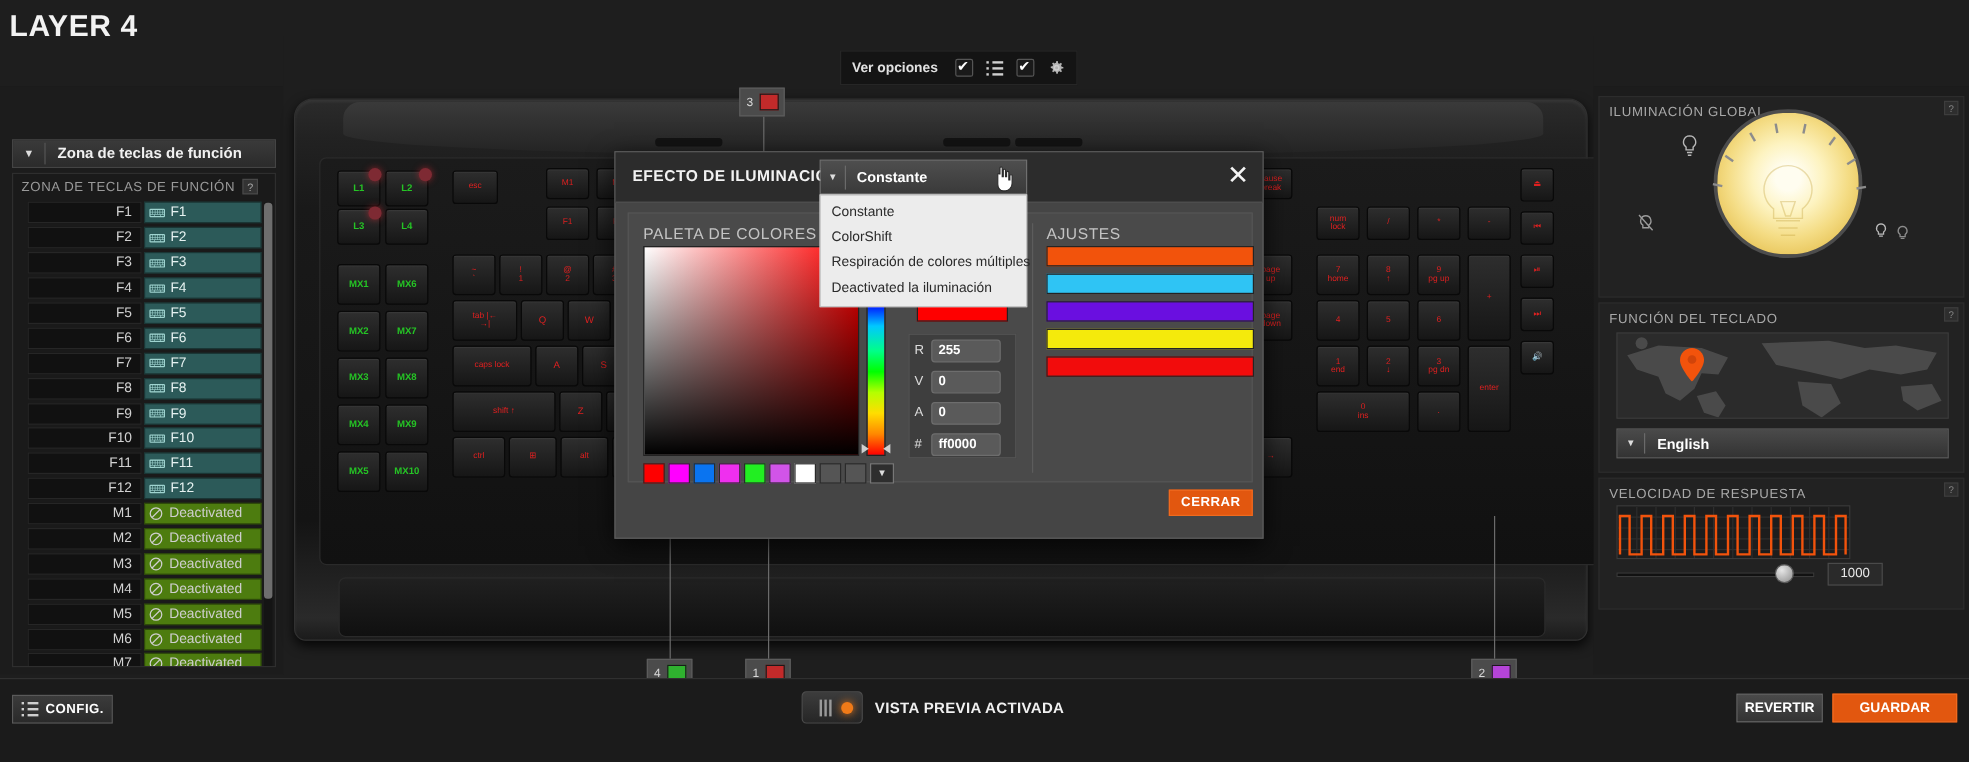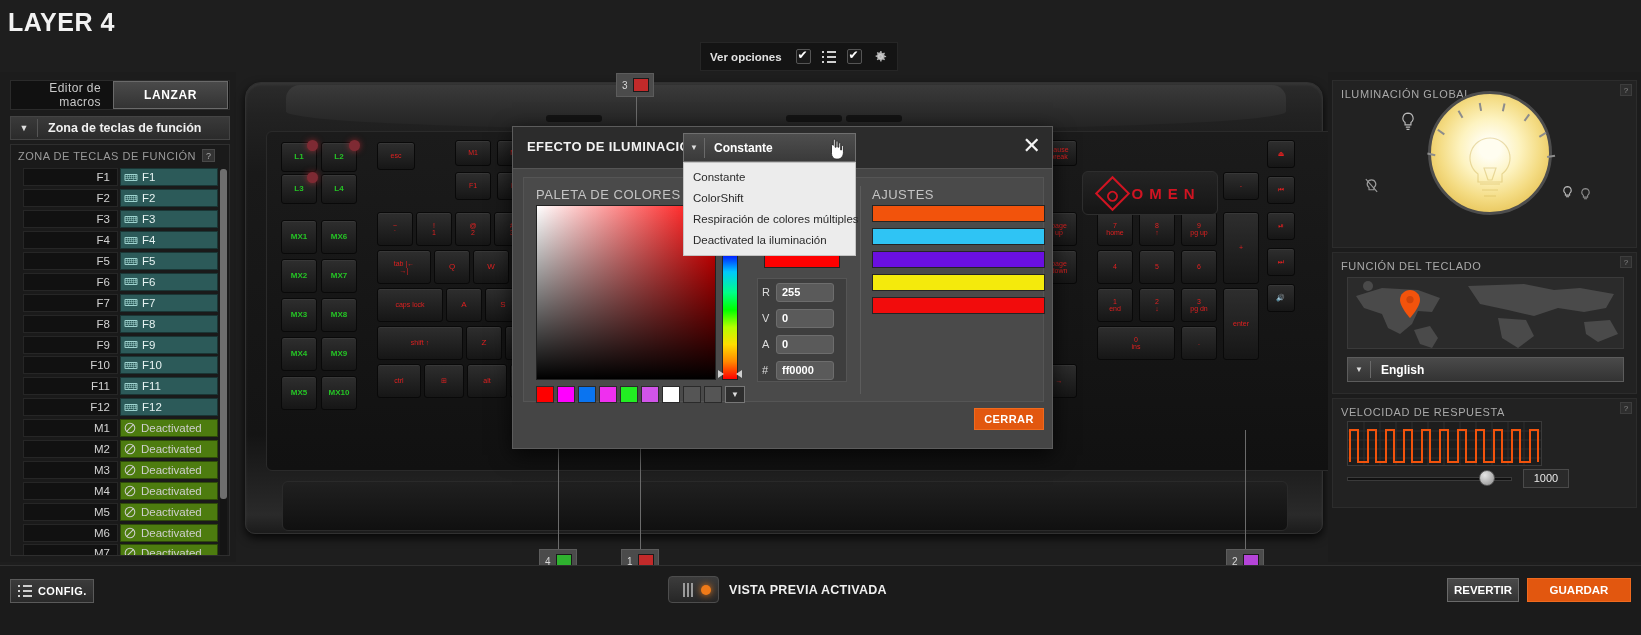--- a/index.html
+++ b/index.html
@@ -238,24 +238,20 @@
   }
 </style>
 </head>
 <body>
 
 <div id="app">
 
   <div class="page-title">LAYER 4</div>
 
   <div class="left-panel">
-    <div class="macro-row">
-      <div class="macro-label">Editor de macros</div>
-      <div class="macro-btn">LANZAR</div>
-    </div>
 
     <div class="zone-header">
       <div class="caret">▼</div>
       <div class="divider"></div>
       <div class="zh-label">Zona de teclas de función</div>
     </div>
 
     <div class="list-box">
       <div class="list-title">ZONA DE TECLAS DE FUNCIÓN</div>
       <div class="help-badge">?</div>
@@ -800,24 +796,20 @@
           <div class="key sm" style="left: 956px; top: 156px; width: 36px; height: 72px;">enter</div>
           <div class="key sm" style="left: 830px; top: 194px; width: 78px; height: 34px;">0<br>ins</div>
           <div class="key sm" style="left: 914px; top: 194px; width: 36px; height: 34px;">.</div>
           <div class="key sm" style="left: 1000px; top: 8px; width: 28px; height: 28px;">⏏</div>
           <div class="key sm" style="left: 1000px; top: 44px; width: 28px; height: 28px;">⏮</div>
           <div class="key sm" style="left: 1000px; top: 80px; width: 28px; height: 28px;">⏯</div>
           <div class="key sm" style="left: 1000px; top: 116px; width: 28px; height: 28px;">⏭</div>
           <div class="key sm" style="left: 1000px; top: 152px; width: 28px; height: 28px;">🔊</div>
         </div>
       <div class="palmrest"></div>
-      <div class="omen-badge">
-        <div class="omen-diamond"></div>
-        <div class="omen-text">OMEN</div>
-      </div>
     </div>
 
     <div id="zone-tags">
         <div class="leader" style="left: 400px; top: 67px; height: 120px;"></div>
         <div class="zone-tag" style="left: 380px; top: 43px;">
           <span class="num">3</span>
           <span class="chip" style="background:#c22a2a"></span>
         </div>
         <div class="leader" style="left: 1140px; top: 67px; height: 60px;"></div>
         <div class="zone-tag" style="left: 1118px; top: 43px;">

